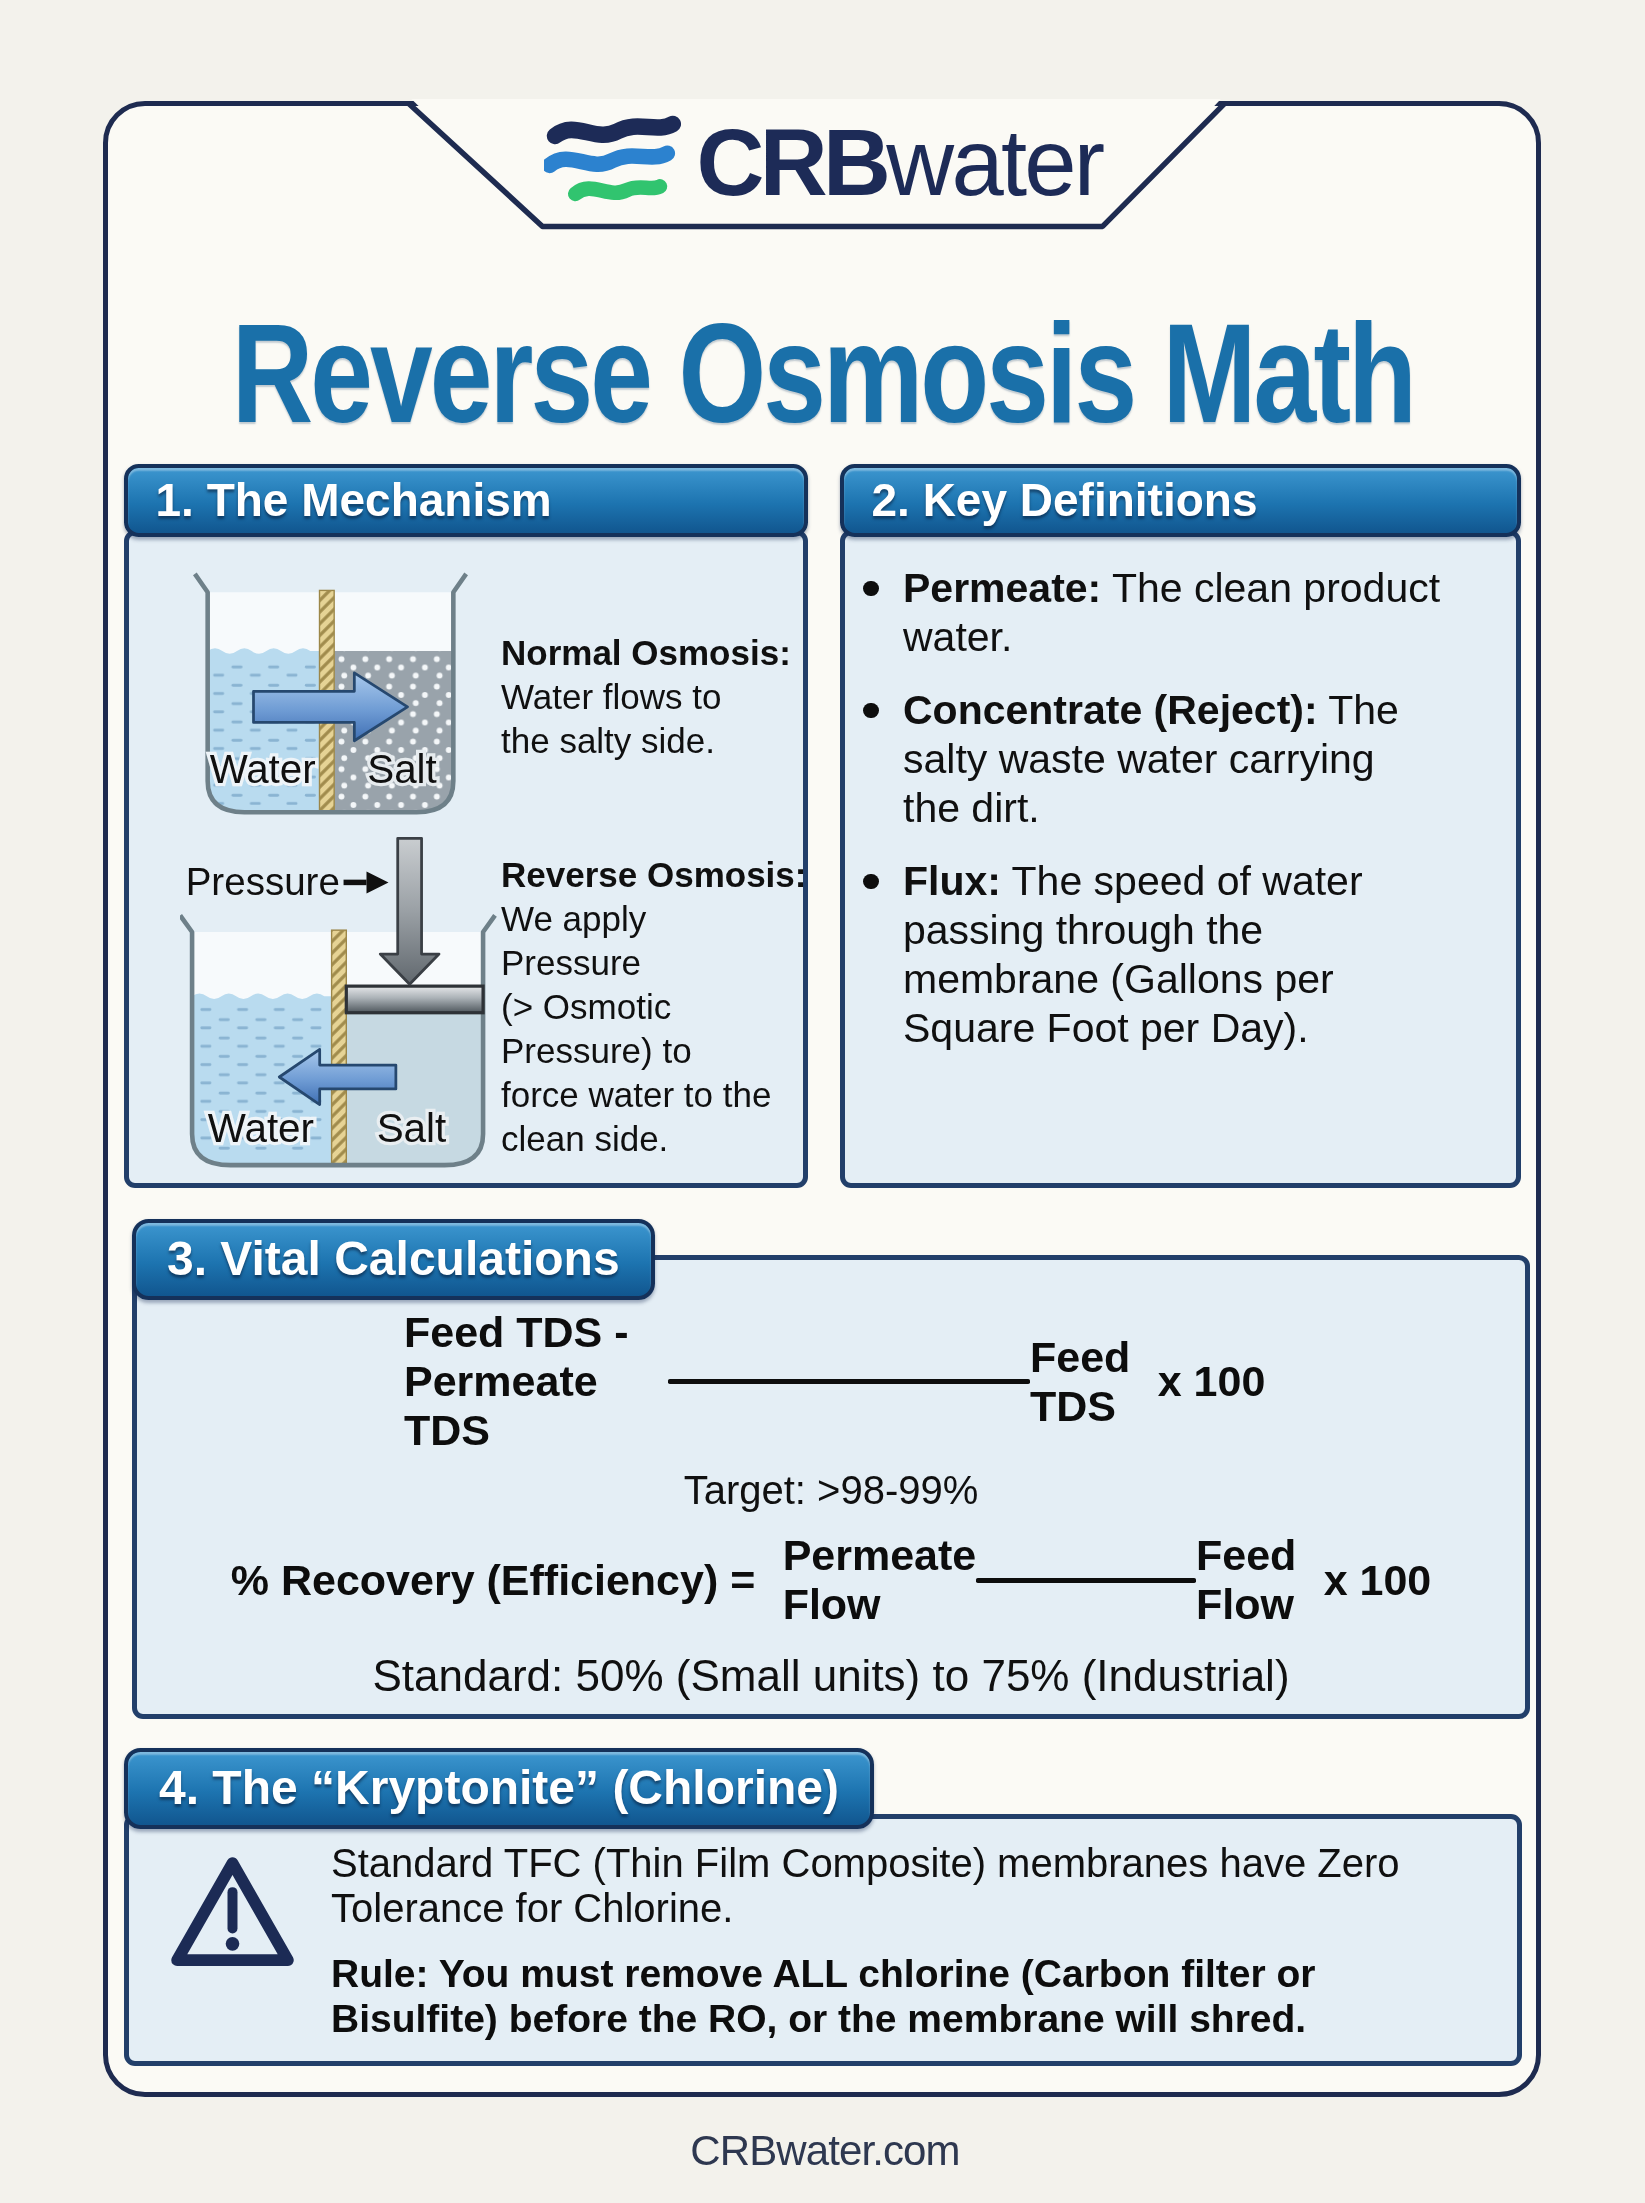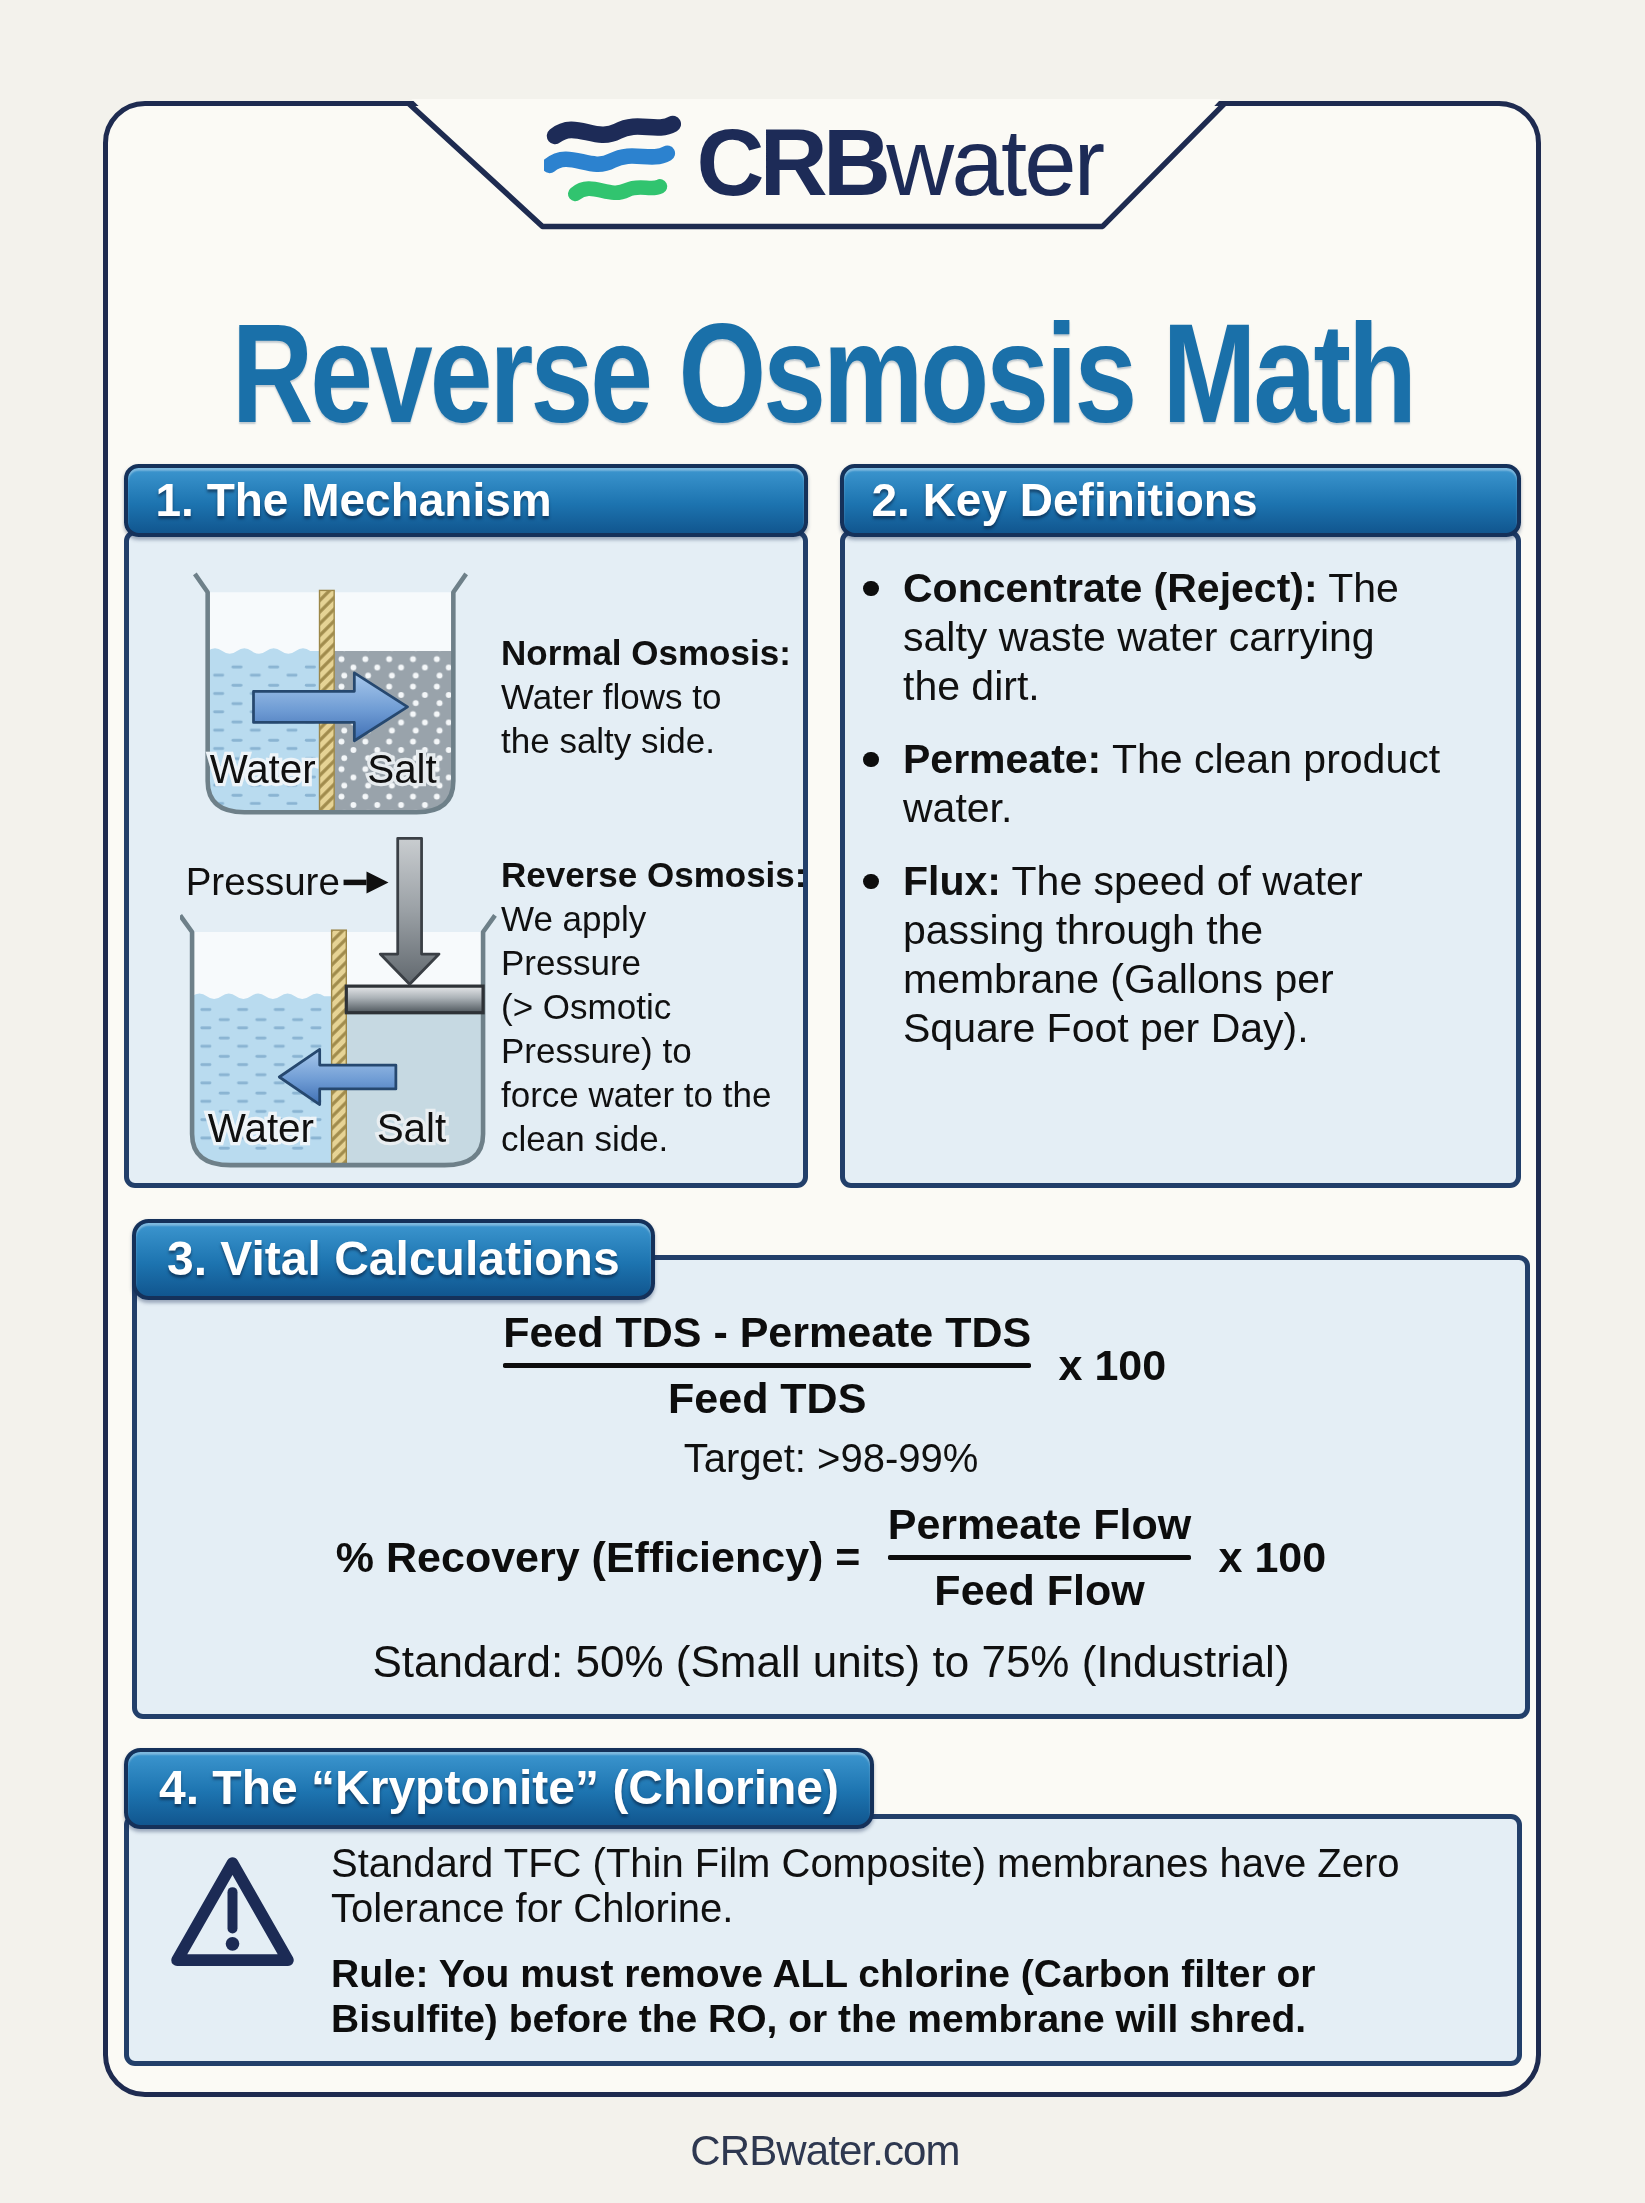--- a/index.html
+++ b/index.html
@@ -68,21 +68,21 @@
 
   .defs-list { padding:29px 18.4px 0 18.4px; }
   .def-item { display:flex; gap:24px; margin-bottom:24px; }
   .def-dot { width:15.6px; height:15.6px; border-radius:50%; background:#0d0d0d; margin-top:16.5px; flex:0 0 auto; }
   .def-text { font-size:41px; line-height:49px; width:610px; color:#101010; }
   .def-text .term { font-weight:700; }
   .def-line { white-space:nowrap; }
 
   .calc-body-inner { display:flex; flex-direction:column; align-items:center; padding-top:48px; }
   .calc-row { display:flex; align-items:center; gap:20px; font-size:43px; font-weight:700; color:#0d0d0d; }
-  .frac { display:flex; flex-direction:column; align-items:center; padding:0 7.3px; }
+  .frac { display:flex; align-items:center; padding:0 7.3px; }
   .frac-bar { height:4.6px; background:#0d0d0d; border-radius:1.8px; width:100%; margin:6.4px 0; }
   .calc-note { font-size:40px; font-weight:400; color:#101010; margin:13px 0 18.4px 0; }
   .calc-note2 { font-size:44px; font-weight:400; color:#101010; margin-top:22px; }
 
   .warn-row { display:flex; padding:22px 37px 0 40px; }
   .warn-texts { margin-left:35px; }
   .warn-line { font-size:40px; line-height:45px; color:#101010; white-space:nowrap; }
   .rule-line { font-size:39px; line-height:45px; font-weight:700; color:#0d0d0d; white-space:nowrap; }
   .rule-block { margin-top:20px; }
   .warn-tri { margin-top:13px; flex:0 0 auto; }
@@ -204,31 +204,31 @@
   </div>
 
   <div class="card sec2">
     <div class="card-header">2. Key Definitions</div>
     <div class="card-body">
       <div class="defs-list">
 
         <div class="def-item">
           <div class="def-dot"></div>
           <div class="def-text">
+            <div><span class="term">Permeate:</span><span> The clean product</span></div>
+            <div class="def-line">water.</div>
+          </div>
+        </div>
+
+        <div class="def-item">
+          <div class="def-dot"></div>
+          <div class="def-text">
             <div><span class="term">Concentrate (Reject):</span><span> The</span></div>
             <div class="def-line">salty waste water carrying</div>
             <div class="def-line">the dirt.</div>
-          </div>
-        </div>
-
-        <div class="def-item">
-          <div class="def-dot"></div>
-          <div class="def-text">
-            <div><span class="term">Permeate:</span><span> The clean product</span></div>
-            <div class="def-line">water.</div>
           </div>
         </div>
 
         <div class="def-item">
           <div class="def-dot"></div>
           <div class="def-text">
             <div><span class="term">Flux:</span><span> The speed of water</span></div>
             <div class="def-line">passing through the</div>
             <div class="def-line">membrane (Gallons per</div>
             <div class="def-line">Square Foot per Day).</div>

